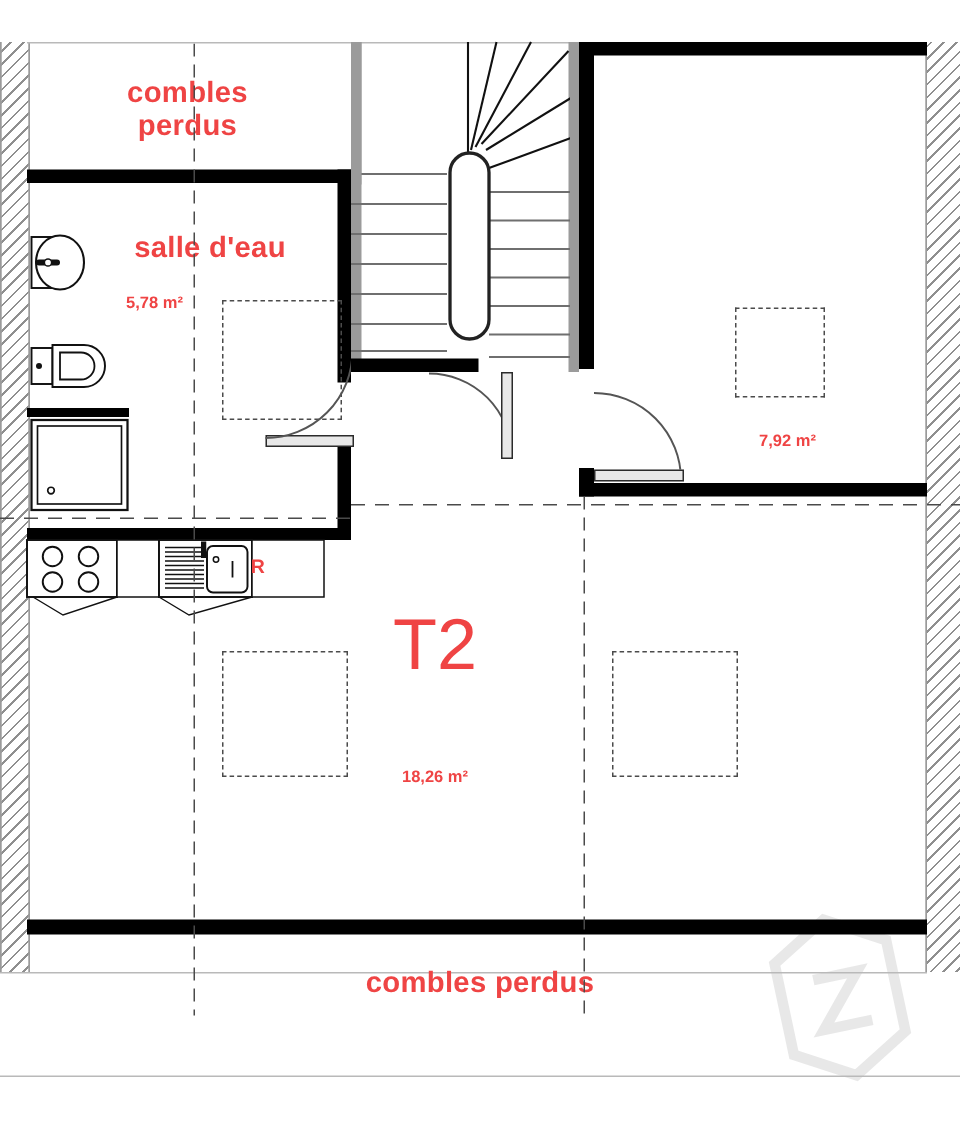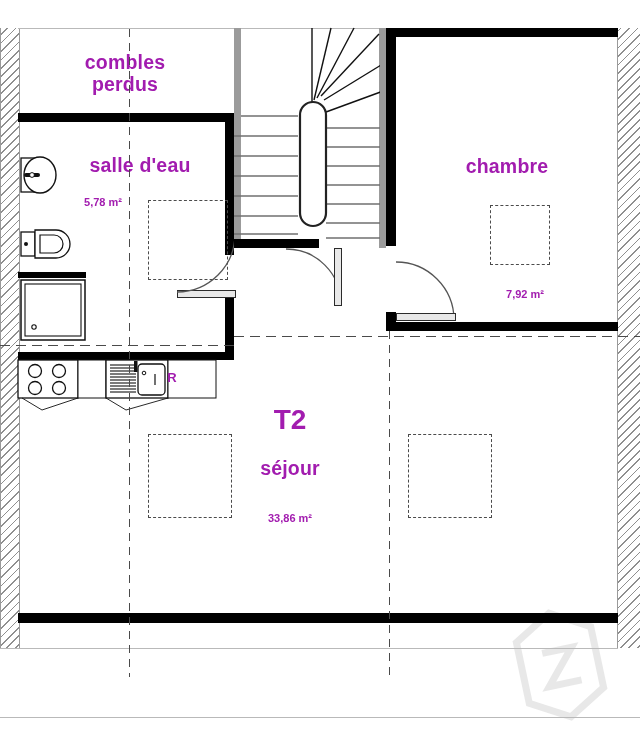--- a/index.html
+++ b/index.html
@@ -19,29 +19,29 @@
     border-right:1px solid #9a9a9a;
   }
 
   
   .wall{background:#000000;}
   .greywall{background:#9b9b9b;}
   .hairline{background:#b9b9b9;}
 
   
   .lbl{
-    color:#a21caf;
+    color:#ef4444;
     font-weight:700;
     letter-spacing:.2px;
     white-space:nowrap;
     text-align:center;
     line-height:1.12;
   }
   .lbl-room{font-size:19.5px;}
-  .lbl-big{font-size:28px;font-weight:700;letter-spacing:0px;}
+  .lbl-big{font-size:48px;font-weight:400;letter-spacing:0px;}
   .lbl-area{font-size:11px;font-weight:600;letter-spacing:0px;}
   .lbl-attic{font-size:19.5px;}
   .lbl-r{font-size:13px;font-weight:600;}
 
   
   .axis-v{
     width:0;border-left:1.4px dashed #4a4a4a;
   }
   .axis-v.dashdot{
     border-left:none;
@@ -240,38 +240,37 @@
 
   <div class="abs wall" style="left:386px;top:28px;width:232px;height:9px;"></div>
 
   <div class="abs wall" style="left:386px;top:28px;width:10px;height:218px;"></div>
   <div class="abs greywall" style="left:380px;top:32px;width:6px;height:210px;"></div>
 
   <div class="abs wall" style="left:386px;top:322px;width:232px;height:9px;"></div>
 
   <div class="abs wall" style="left:386px;top:312px;width:10px;height:19px;"></div>
 
-  <div class="abs lbl lbl-room" style="left:432px;top:156px;width:150px;">chambre</div>
   <div class="abs dsq" style="left:490px;top:205px;width:58px;height:58px;"></div>
   <div class="abs lbl lbl-area" style="left:494px;top:288px;width:62px;">7,92 m²</div>
 
   <div class="abs" style="left:396px;top:262px;width:58px;height:58px;">
     <svg width="58" height="58" viewBox="0 0 58 58">
       <path d="M0 0 A58 58 0 0 1 58 58" fill="none" stroke="#555" stroke-width="1.3"></path>
     </svg>
   </div>
   <div class="abs leaf" style="left:396px;top:313px;width:58px;height:6px;"></div>
 
   <div class="abs lbl lbl-big" style="left:240px;top:404px;width:100px;">T2</div>
-  <div class="abs lbl lbl-room" style="left:240px;top:458px;width:100px;">séjour</div>
-  <div class="abs lbl lbl-area" style="left:252px;top:512px;width:76px;">33,86 m²</div>
+  <div class="abs lbl lbl-area" style="left:252px;top:512px;width:76px;">18,26 m²</div>
 
   <div class="abs dsq" style="left:148px;top:434px;width:82px;height:82px;"></div>
   <div class="abs dsq" style="left:408px;top:434px;width:82px;height:82px;"></div>
 
   <div class="abs wall" style="left:18px;top:613px;width:600px;height:10px;"></div>
+  <div class="abs lbl lbl-attic" style="left:190px;top:645px;width:260px;">combles perdus</div>
 
   <div class="abs axis-v dashdot" style="left:129px;top:29px;height:648px;"></div>
   <div class="abs axis-v dashdot" style="left:389px;top:331px;height:346px;"></div>
   <div class="abs axis-h dashdot" style="left:0px;top:345px;width:234px;"></div>
   <div class="abs axis-h dashdot" style="left:234px;top:336px;width:406px;"></div>
 
 </div>
 
 </body></html>

